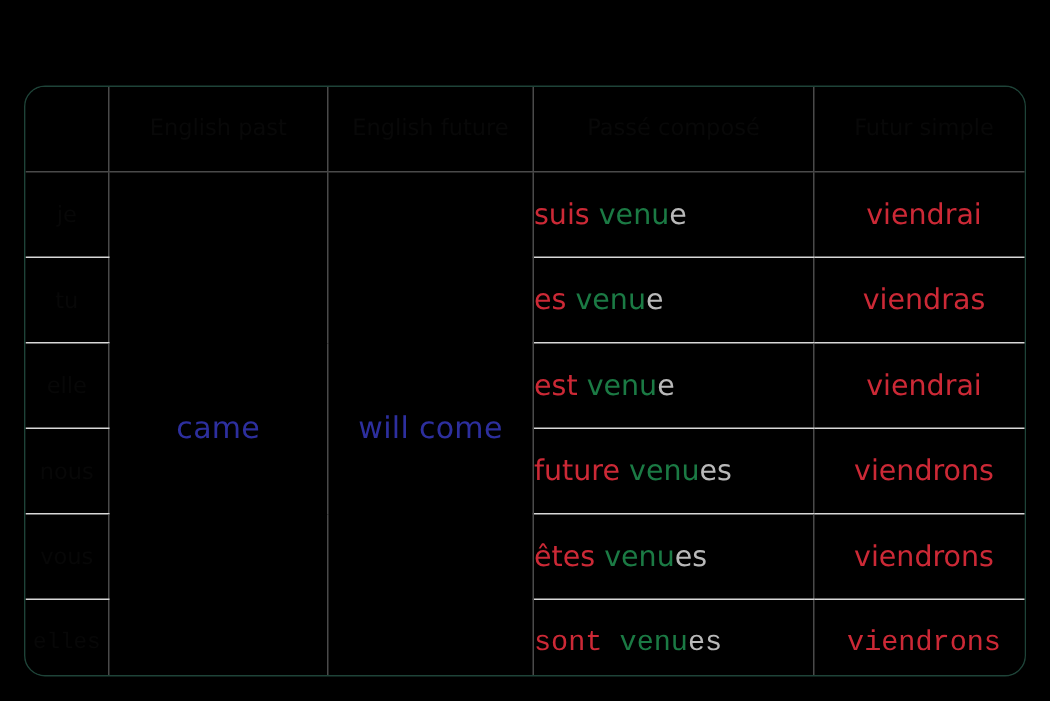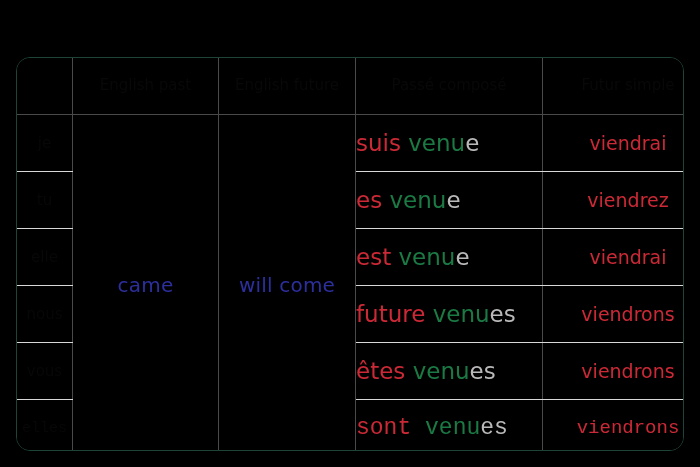--- a/index.html
+++ b/index.html
@@ -42,21 +42,20 @@
     border-right: 1.5px solid #4a4a4a;
     border-bottom: 1.5px solid #d8d8d8;
   }
 
   table.grid tr:last-child > td {
     border-bottom: none;
     font-family: Liberation Mono, monospace;
   }
   table.grid td:last-child {
     border-right: none;
-    padding-left: 12px;
   }
 
   
   .col-pronoun  { width: 55px; }
   .col-passe-en { width: 145px; }
   .col-futur-en { width: 136px; }
   .col-passe-fr { width: 186px; }
   .col-futur-fr { width: 146px; }
 
   
@@ -98,21 +97,21 @@
   .english-text {
     color: #2d2f9e;
     font-size: 20px;
     letter-spacing: 0.2px;
     margin-top: 24px;
   }
 
   
   .verb-cell {
     padding-left: 18px;
-    font-size: 23px;
+    font-size: 19px;
     white-space: nowrap;
   }
   .aux      { color: #cc2936; }
   .stem     { color: #1b7a44; }
   .ending   { color: #b9b9b9; }
 
   .future-cell {
     text-align: center;
     font-size: 19px;
     color: #cc2936;
@@ -156,21 +155,21 @@
       </td>
       <td class="verb-cell"><span class="aux">suis</span> <span class="stem">venu</span><span class="ending">e</span></td>
       <td class="future-cell">viendrai</td>
     </tr>
 
     <tr class="body-row">
       <td>
         <span class="pronoun-label">tu</span>
       </td>
       <td class="verb-cell"><span class="aux">es</span> <span class="stem">venu</span><span class="ending">e</span></td>
-      <td class="future-cell">viendrez</td>
+      <td class="future-cell">viendras</td>
     </tr>
 
     <tr class="body-row">
       <td>
         <span class="pronoun-label">elle</span>
       </td>
       <td class="verb-cell"><span class="aux">est</span> <span class="stem">venu</span><span class="ending">e</span></td>
       <td class="future-cell">viendrai</td>
     </tr>
 

